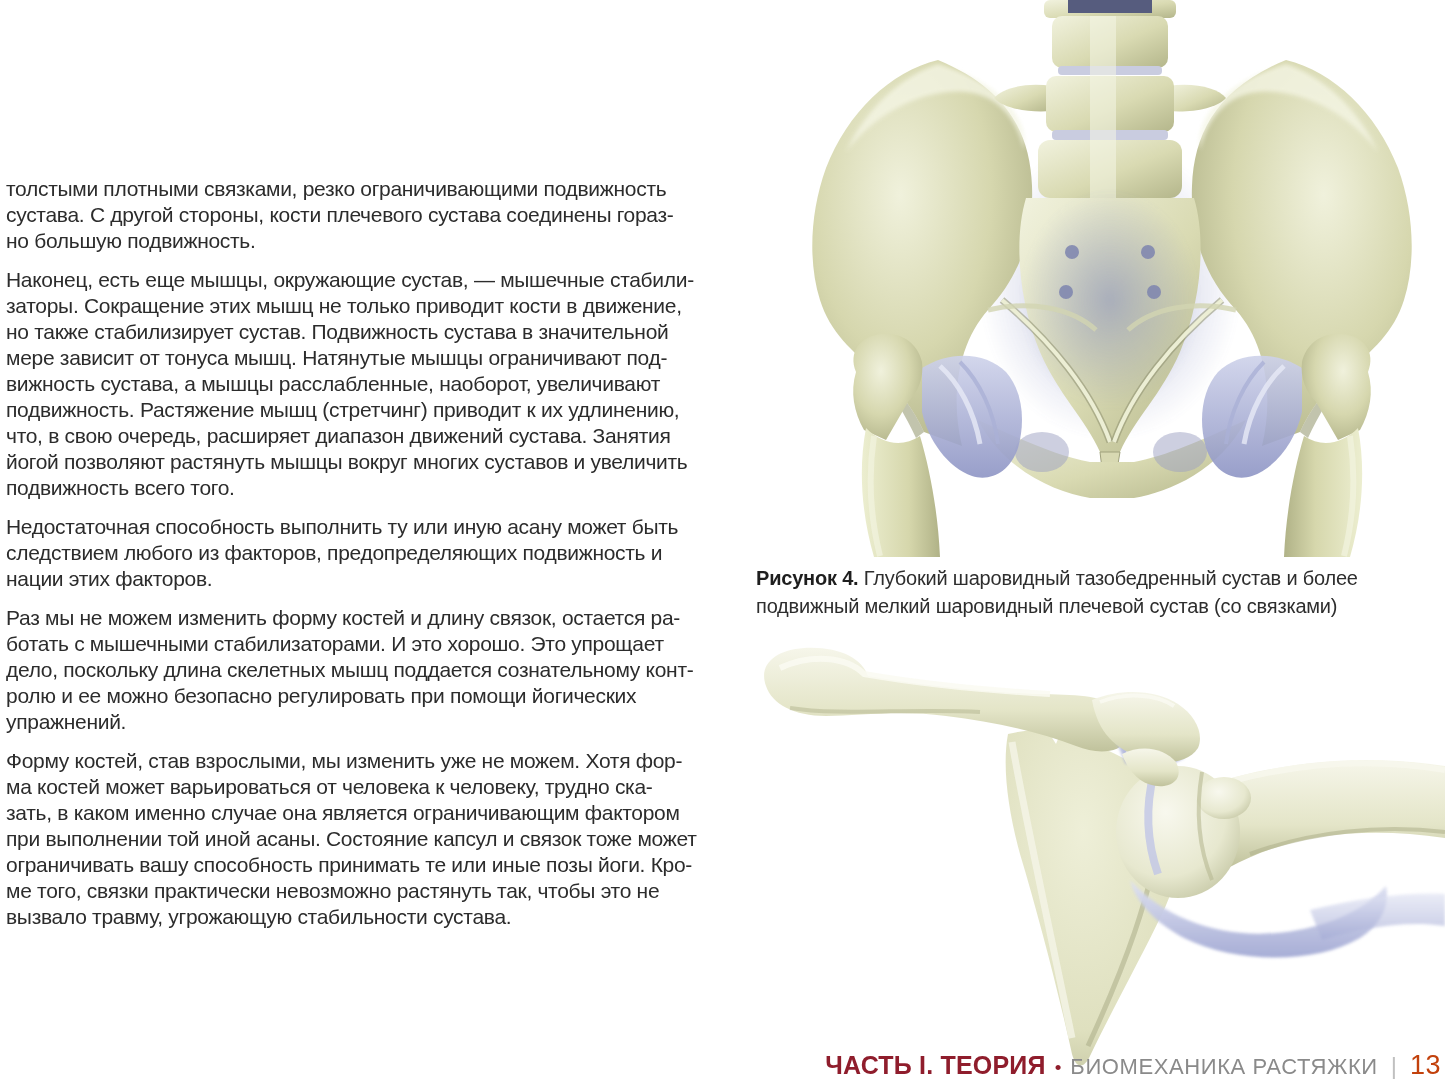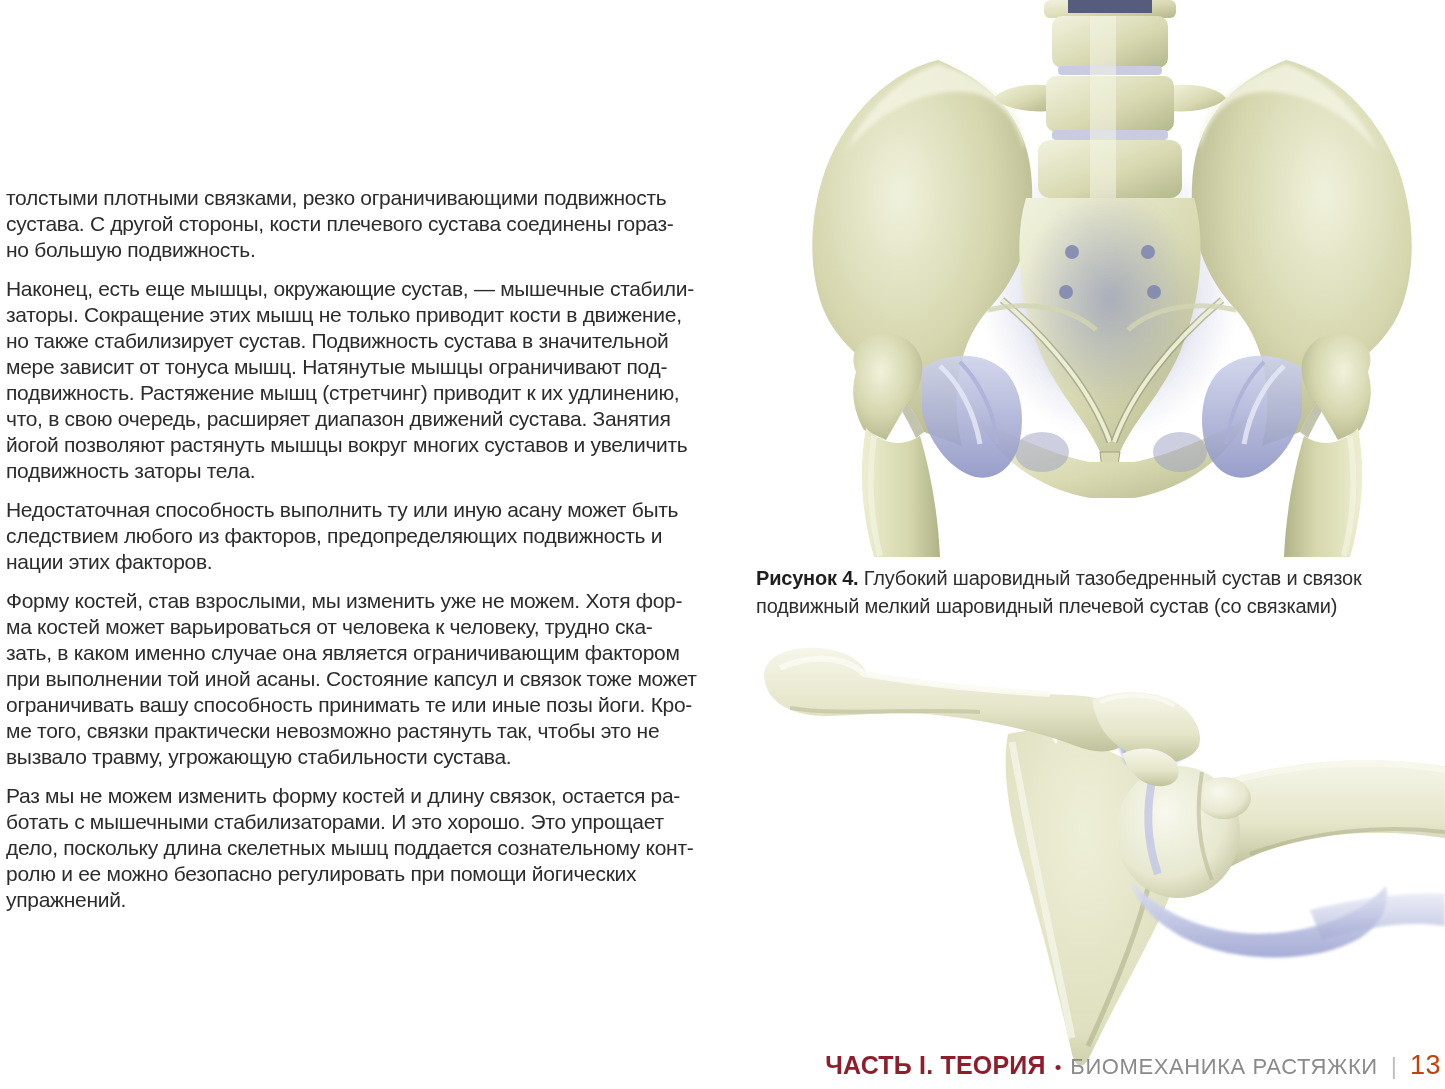--- a/index.html
+++ b/index.html
@@ -4,21 +4,21 @@
 <style>
   html,body{margin:0;padding:0;}
   body{
     width:1445px;height:1089px;position:relative;overflow:hidden;
     background:#ffffff;
     font-family:"Liberation Sans","DejaVu Sans",sans-serif;
     color:#2c2c2c;
   }
   
   .text-col{
-    position:absolute;left:6px;top:185px;width:710px;
+    position:absolute;left:6px;top:176px;width:710px;
   }
   .para{margin:0 0 13px 0;}
   .line{
     font-size:21px;line-height:26px;letter-spacing:-0.3px;
     white-space:nowrap;color:#2c2c2c;font-weight:400;
   }
   
   .fig-top{position:absolute;left:790px;top:0;width:655px;height:558px;}
   .fig-bottom{position:absolute;left:750px;top:642px;width:695px;height:447px;}
   .caption{
@@ -46,45 +46,46 @@
     <div class="para">
       <div class="line">толстыми плотными связками, резко ограничивающими подвижность</div>
       <div class="line">сустава. С другой стороны, кости плечевого сустава соединены гораз-</div>
       <div class="line">но большую подвижность.</div>
     </div>
     <div class="para">
       <div class="line">Наконец, есть еще мышцы, окружающие сустав, — мышечные стабили-</div>
       <div class="line">заторы. Сокращение этих мышц не только приводит кости в движение,</div>
       <div class="line">но также стабилизирует сустав. Подвижность сустава в значительной</div>
       <div class="line">мере зависит от тонуса мышц. Натянутые мышцы ограничивают под-</div>
+      <div class="line">вижность сустава, а мышцы расслабленные, наоборот, увеличивают</div>
       <div class="line">подвижность. Растяжение мышц (стретчинг) приводит к их удлинению,</div>
       <div class="line">что, в свою очередь, расширяет диапазон движений сустава. Занятия</div>
       <div class="line">йогой позволяют растянуть мышцы вокруг многих суставов и увеличить</div>
-      <div class="line">подвижность заторы тела.</div>
+      <div class="line">подвижность всего того.</div>
     </div>
     <div class="para">
       <div class="line">Недостаточная способность выполнить ту или иную асану может быть</div>
       <div class="line">следствием любого из факторов, предопределяющих подвижность и</div>
       <div class="line">нации этих факторов.</div>
+    </div>
+    <div class="para">
+      <div class="line">Раз мы не можем изменить форму костей и длину связок, остается ра-</div>
+      <div class="line">ботать с мышечными стабилизаторами. И это хорошо. Это упрощает</div>
+      <div class="line">дело, поскольку длина скелетных мышц поддается сознательному конт-</div>
+      <div class="line">ролю и ее можно безопасно регулировать при помощи йогических</div>
+      <div class="line">упражнений.</div>
     </div>
     <div class="para">
       <div class="line">Форму костей, став взрослыми, мы изменить уже не можем. Хотя фор-</div>
       <div class="line">ма костей может варьироваться от человека к человеку, трудно ска-</div>
       <div class="line">зать, в каком именно случае она является ограничивающим фактором</div>
       <div class="line">при выполнении той иной асаны. Состояние капсул и связок тоже может</div>
       <div class="line">ограничивать вашу способность принимать те или иные позы йоги. Кро-</div>
       <div class="line">ме того, связки практически невозможно растянуть так, чтобы это не</div>
       <div class="line">вызвало травму, угрожающую стабильности сустава.</div>
-    </div>
-    <div class="para">
-      <div class="line">Раз мы не можем изменить форму костей и длину связок, остается ра-</div>
-      <div class="line">ботать с мышечными стабилизаторами. И это хорошо. Это упрощает</div>
-      <div class="line">дело, поскольку длина скелетных мышц поддается сознательному конт-</div>
-      <div class="line">ролю и ее можно безопасно регулировать при помощи йогических</div>
-      <div class="line">упражнений.</div>
     </div>
   </div>
 
 <svg class="fig-top" viewBox="0 0 655 558" xmlns="http://www.w3.org/2000/svg" aria-hidden="true">
   <defs>
     <radialGradient id="wingG" cx="40%" cy="35%" r="75%">
       <stop offset="0%" stop-color="#f0f1dc"></stop>
         <stop offset="55%" stop-color="#d6d7ae"></stop>
         <stop offset="100%" stop-color="#adaf85"></stop>
     </radialGradient>
@@ -168,21 +169,21 @@
       <path d="M212,300 C262,342 302,392 320,442" stroke="#eceed4" stroke-width="4"></path>
       <path d="M432,300 C382,342 342,392 324,442" stroke="#8e9070" stroke-width="7" opacity=".55"></path>
       <path d="M432,300 C382,342 342,392 324,442" stroke="#eceed4" stroke-width="4"></path>
       <path d="M198,310 C240,300 282,308 306,330" stroke="#d2d4b2" stroke-width="5" opacity=".8"></path>
       <path d="M446,310 C404,300 362,308 338,330" stroke="#d2d4b2" stroke-width="5" opacity=".8"></path>
     </g>
   </g>
 </svg>
 
 <p class="caption"><strong>Рисунок 4.</strong>
-<span>Глубокий шаровидный тазобедренный сустав и связок подвижный мелкий шаровидный плечевой сустав (со связками)</span></p>
+<span>Глубокий шаровидный тазобедренный сустав и более подвижный мелкий шаровидный плечевой сустав (со связками)</span></p>
 
 <svg class="fig-bottom" viewBox="0 0 695 447" xmlns="http://www.w3.org/2000/svg" aria-hidden="true">
   <defs>
     <linearGradient id="bone2" x1="0" y1="0" x2="0" y2="1">
       <stop offset="0%" stop-color="#f6f6ea"></stop>
         <stop offset="60%" stop-color="#e4e5c8"></stop>
         <stop offset="100%" stop-color="#c0c29c"></stop>
     </linearGradient>
     <radialGradient id="blade2" cx="45%" cy="30%" r="85%">
       <stop offset="0%" stop-color="#eeefd8"></stop>

